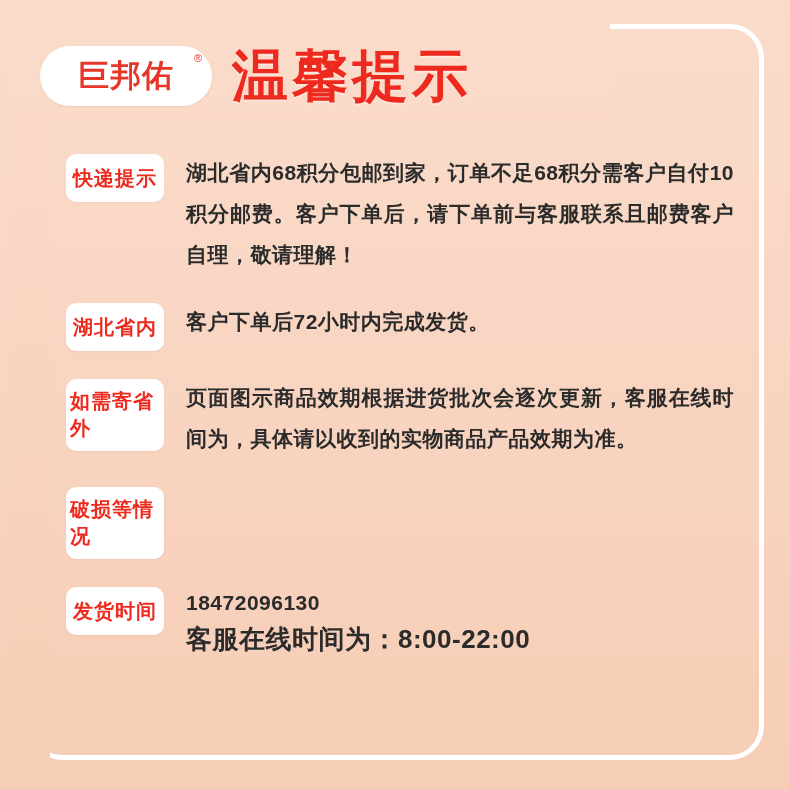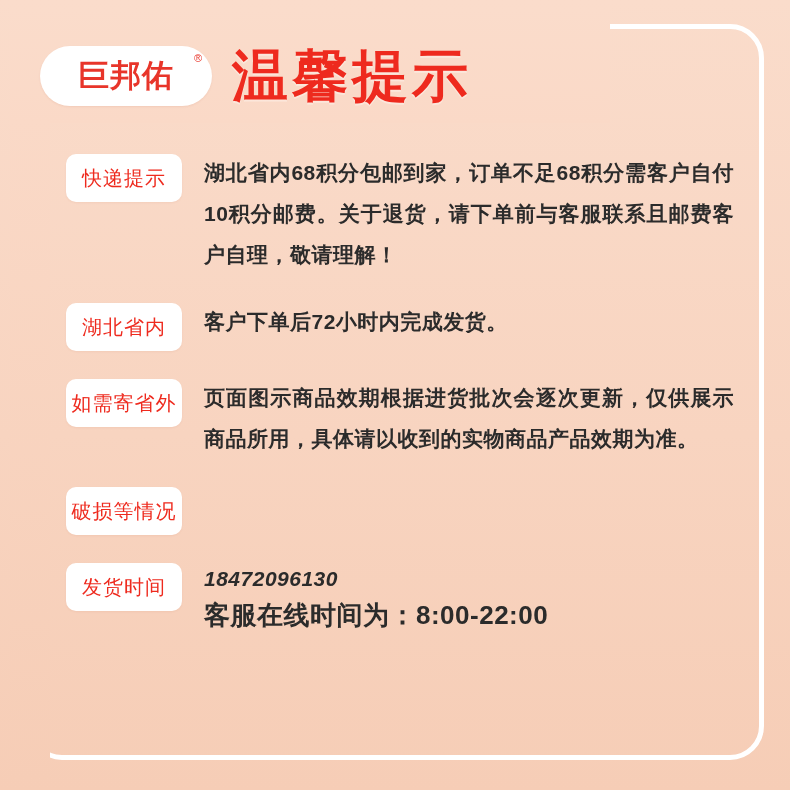--- a/index.html
+++ b/index.html
@@ -105,27 +105,27 @@
     top: 152px;
     right: 56px;
   }
   .row {
     display: flex;
     align-items: flex-start;
     margin-bottom: 26px;
   }
   .tag {
     flex: 0 0 auto;
-    width: 116px;
+    width: 98px;
     min-height: 48px;
     background: #ffffff;
     border-radius: 10px;
     color: #ee2a1e;
     font-size: 20px;
-    font-weight: normal;
+    font-weight: bold;
     letter-spacing: 1px;
     display: flex;
     align-items: center;
     justify-content: center;
     box-sizing: border-box;
     padding: 9px 4px;
     margin-top: 2px;
     box-shadow: 0 1px 2px rgba(180,90,60,0.08);
   }
   .body-text {
@@ -140,21 +140,20 @@
   }
   .row-phone .body-text {
     line-height: 36px;
   }
   .phone-number {
     display: block;
     font-size: 21px;
     font-weight: bold;
     letter-spacing: 0.5px;
     color: #2b2b2b;
-    font-style: italic;
   }
   .phone-hours {
     display: block;
     font-size: 26px;
     font-weight: bold;
     letter-spacing: 0.5px;
     color: #2b2b2b;
   }
 </style>
 </head>
@@ -170,31 +169,31 @@
     <span class="logo-text">巨邦佑</span>
     <span class="logo-reg">®</span>
   </div>
 
   <div class="title">温馨提示</div>
 
   <div class="rows">
 
     <div class="row">
       <div class="tag">快递提示</div>
-      <div class="body-text">湖北省内68积分包邮到家，订单不足68积分需客户自付10积分邮费。关于退货，请下单前与客服联系且邮费客户自理，敬请理解！</div>
+      <div class="body-text">湖北省内68积分包邮到家，订单不足68积分需客户自付10积分邮费。客户下单后，请下单前与客服联系且邮费客户自理，敬请理解！</div>
     </div>
 
     <div class="row">
       <div class="tag">湖北省内</div>
       <div class="body-text">客户下单后72小时内完成发货。</div>
     </div>
 
     <div class="row">
       <div class="tag">如需寄省外</div>
-      <div class="body-text">页面图示商品效期根据进货批次会逐次更新，仅供展示商品所用，具体请以收到的实物商品产品效期为准。</div>
+      <div class="body-text">页面图示商品效期根据进货批次会逐次更新，客服在线时间为，具体请以收到的实物商品产品效期为准。</div>
     </div>
 
     <div class="row">
       <div class="tag">破损等情况</div>
     </div>
 
     <div class="row row-phone">
       <div class="tag">发货时间</div>
       <div class="body-text">
         <span class="phone-number">18472096130</span>

